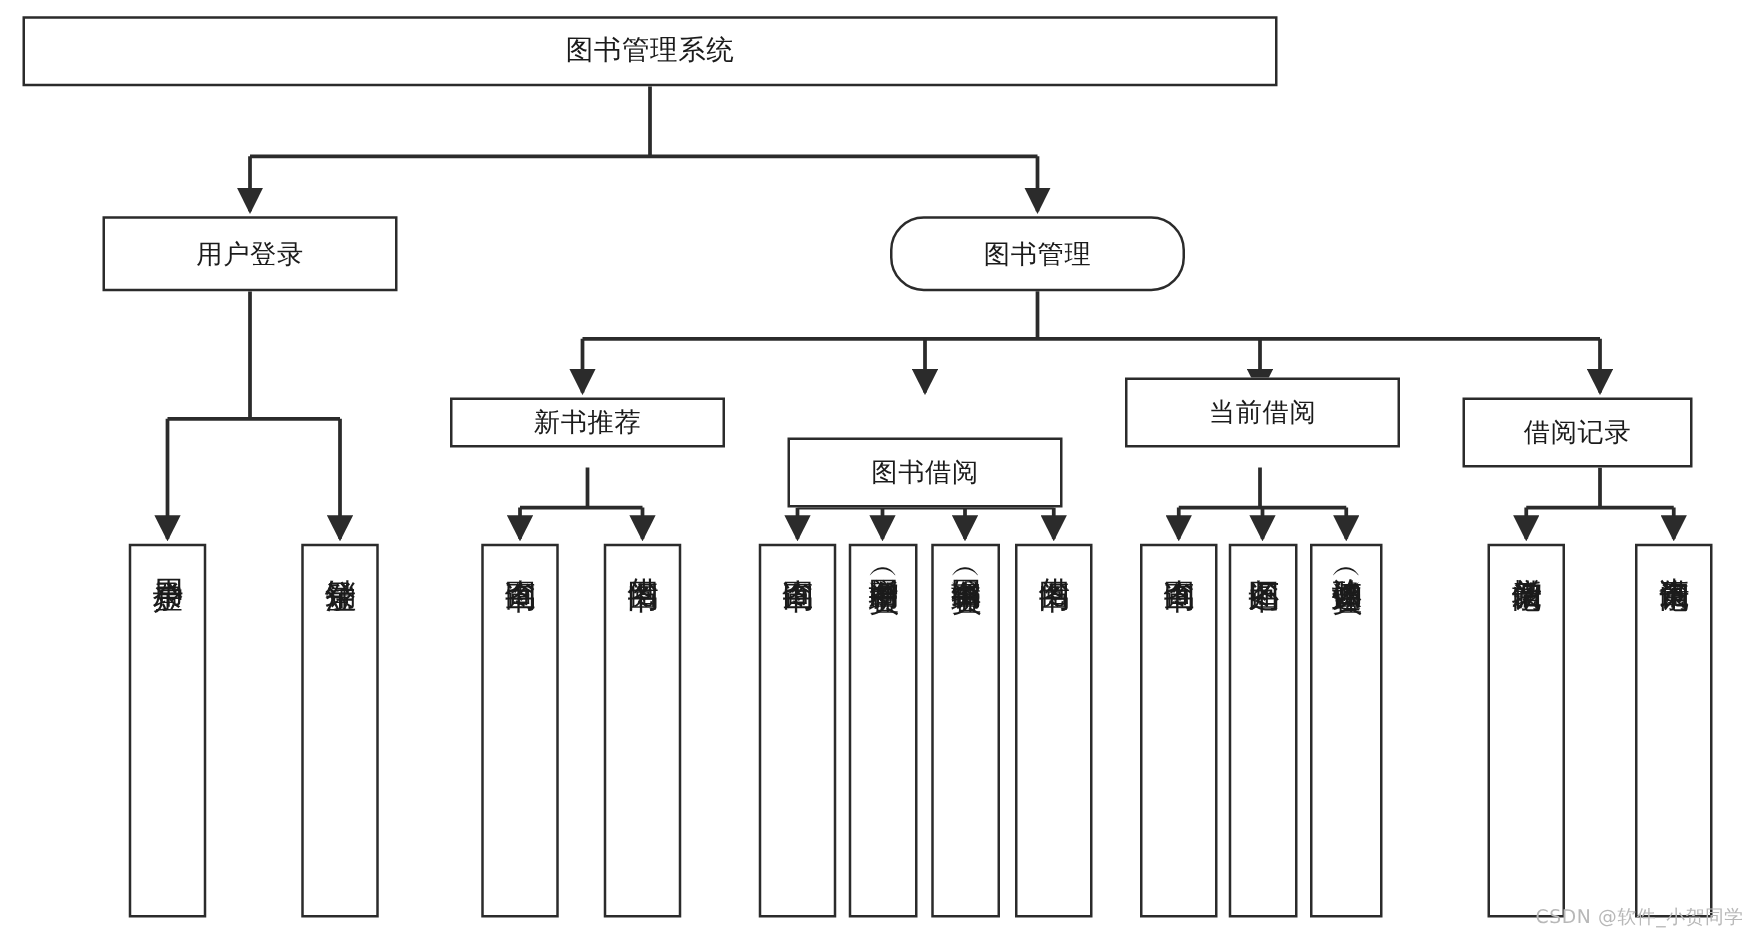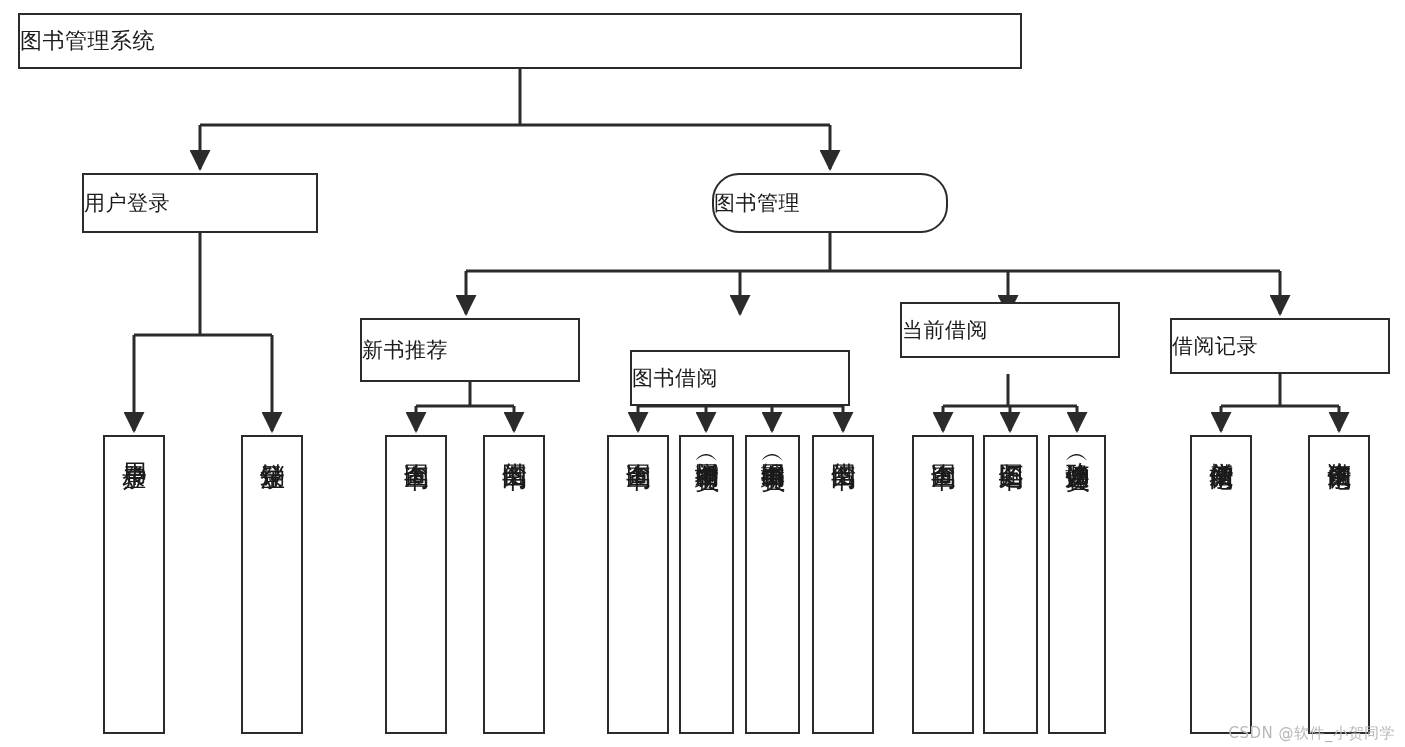--- a/index.html
+++ b/index.html
@@ -26,21 +26,21 @@
     height: 747px;
     pointer-events: none;
   }
   .node {
     position: absolute;
     box-sizing: border-box;
     border: 2.5px solid #2b2b2b;
     background: #ffffff;
     display: flex;
     align-items: center;
-    justify-content: flex-start;
+    justify-content: center;
     color: #1b1b1b;
   }
   .node-label {
     font-size: 21px;
     line-height: 1.15;
     letter-spacing: 0.5px;
     white-space: nowrap;
     color: #1b1b1b;
   }
   .node.root .node-label { font-size: 22px; }
@@ -135,30 +135,30 @@
     <span class="node-label">图书管理系统</span>
   </div>
 
   <div class="node level2" style="left:82px; top:173px; width:236px; height:60px;">
     <span class="node-label">用户登录</span>
   </div>
   <div class="node level2" style="left:712px; top:173px; width:236px; height:60px;border-radius:27px;">
     <span class="node-label">图书管理</span>
   </div>
 
-  <div class="node level3" style="left:360px; top:318px; width:220px; height:64px;">
+  <div class="node level3" style="left:360px; top:318px; width:220px; height:40px;">
     <span class="node-label">新书推荐</span>
   </div>
   <div class="node level3" style="left:630px; top:318px; width:220px; height:56px;margin-top:32px;">
     <span class="node-label">图书借阅</span>
   </div>
   <div class="node level3" style="left:900px; top:302px; width:220px; height:56px;">
     <span class="node-label">当前借阅</span>
   </div>
-  <div class="node level3" style="left:1170px; top:318px; width:220px; height:56px;">
+  <div class="node level3" style="left:1170px; top:318px; width:184px; height:56px;">
     <span class="node-label">借阅记录</span>
   </div>
 
   <div class="node leaf" style="left:103px; top:435px; width:62px; height:299px;">
     <span class="node-label">用户登录</span>
   </div>
   <div class="node leaf" style="left:241px; top:435px; width:62px; height:299px;">
     <span class="node-label">注销登录</span>
   </div>
 

